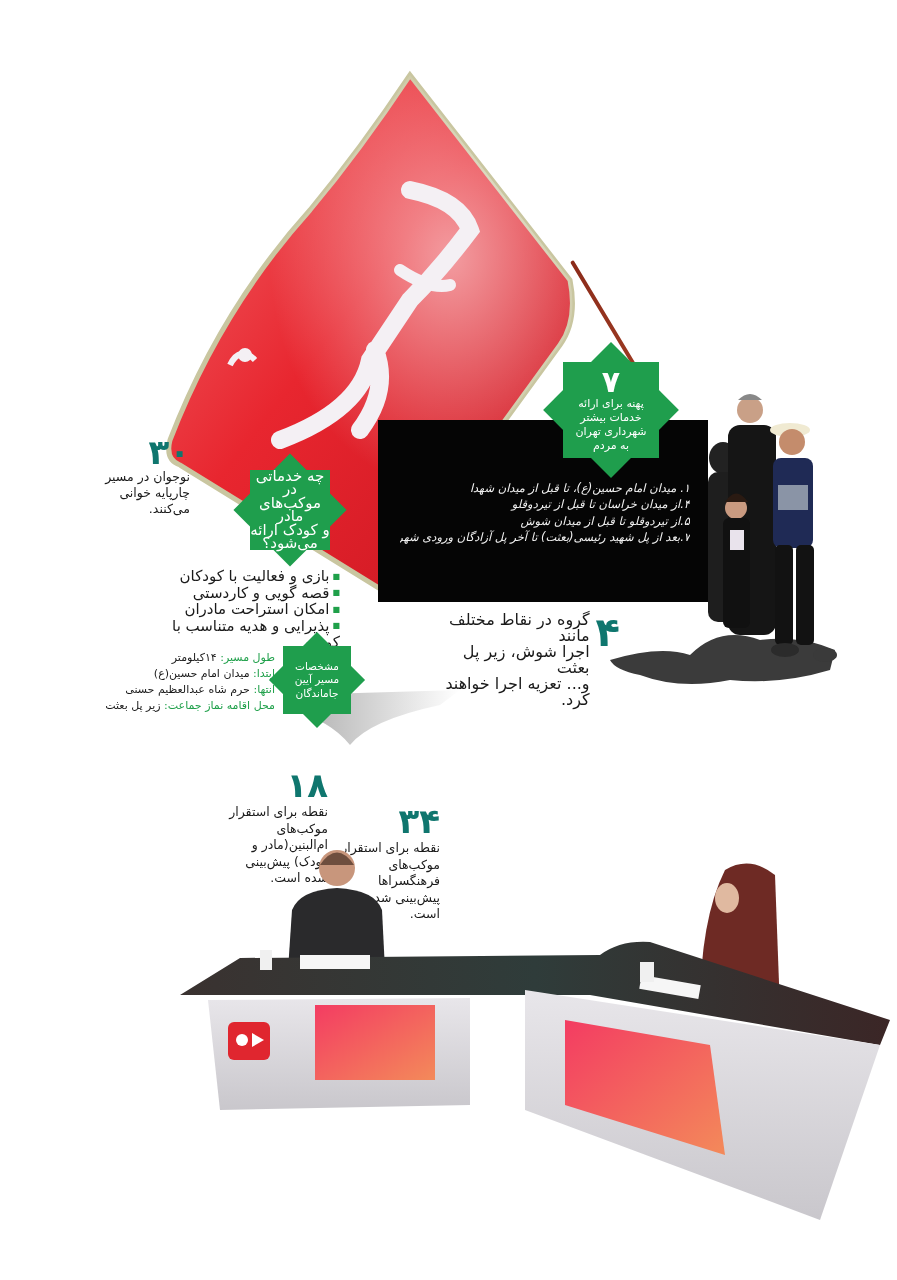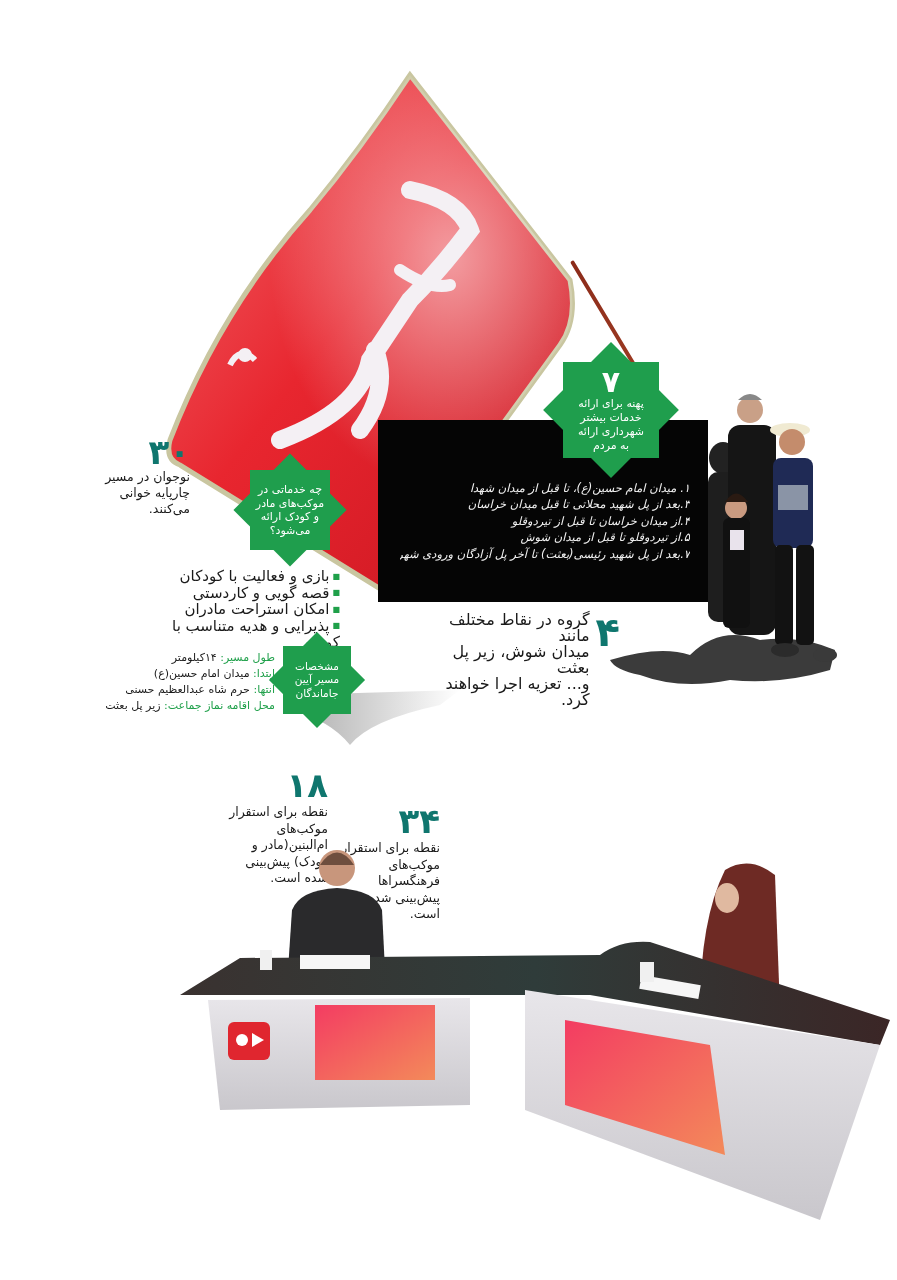--- a/index.html
+++ b/index.html
@@ -57,33 +57,32 @@
     <path d="M240 200 Q270 220 290 215" stroke="#f4f0f4" stroke-width="12" fill="none" stroke-linecap="round"></path>
     <circle cx="85" cy="285" r="7" fill="#f4f0f4"></circle>
     <path d="M70 295 Q80 275 95 290" stroke="#f4f0f4" stroke-width="6" fill="none"></path>
   </svg>
 </div>
 <div class="pole"></div>
 
 <div class="abs black-panel"></div>
 <div class="abs route-list rtl">
   <div>۱. میدان امام حسین(ع)، تا قبل از میدان شهدا</div>
-  <div>۳.بعد از پل شهید محلاتی تا قبل میدان خراسان</div>
   <div>۴.از میدان خراسان تا قبل از تیردوقلو</div>
   <div>۵.از تیردوقلو تا قبل از میدان شوش</div>
   <div>۷.بعد از پل شهید رئیسی(بعثت) تا آخر پل آزادگان ورودی شهر ری</div>
 </div>
 
 <div class="star-wrap" style="left:563px; top:362px; width:96px; height:96px;">
   <div class="star" style="width:96px;height:96px;">
     <div class="star-inner">
       <div style="font-size:30px; font-weight:bold; line-height:30px;">۷</div>
       <div>پهنه برای ارائه</div>
       <div>خدمات بیشتر</div>
-      <div>شهرداری ارائه</div>
+      <div>شهرداری تهران</div>
       <div>به مردم</div>
     </div>
   </div>
 </div>
 
 <div class="abs shadow">
   <svg width="240" height="75" viewBox="0 0 240 75">
     <path d="M10 45 Q60 30 90 40 Q120 10 160 25 Q200 20 235 35 L230 55 Q180 70 130 65 Q80 75 40 60 Q15 55 10 45Z" fill="#3b3b3b"></path>
   </svg>
 </div>
@@ -117,41 +116,41 @@
   <div class="bignum" style="font-size:34px;">۳۰</div>
   <div style="font-size:12.5px; line-height:16px;">
     <div>نوجوان در مسیر</div>
     <div>چارپایه خوانی</div>
     <div>می‌کنند.</div>
   </div>
 </div>
 
 <div class="star-wrap" style="left:250px; top:470px; width:80px; height:80px;">
   <div class="star" style="width:80px;height:80px;">
-    <div class="star-inner" style="font-size:11px; line-height:13.5px;">
+    <div class="star-inner" style="font-size:15px; line-height:13.5px;">
       <div>چه خدماتی در</div>
       <div>موکب‌های مادر</div>
       <div>و کودک ارائه</div>
       <div>می‌شود؟</div>
     </div>
   </div>
 </div>
 
 <div class="abs rtl" style="left:170px; top:568px; width:170px; font-size:15px; line-height:16px;text-align:right;">
   <div class="bullet">بازی و فعالیت با کودکان</div>
   <div class="bullet">قصه گویی و کاردستی</div>
   <div class="bullet">امکان استراحت مادران</div>
   <div class="bullet">پذیرایی و هدیه متناسب با کودک</div>
 </div>
 
 <div class="abs" style="left:430px; top:612px; width:190px; display:flex; flex-direction:row-reverse; align-items:flex-start; gap:6px;">
   <div class="bignum" style="font-size:40px;">۴</div>
   <div class="rtl" style="font-size:16px; line-height:16px;">
     <div>گروه در نقاط مختلف مانند</div>
-    <div>میدان شوش، زیر پل بعثت</div>
+    <div>اجرا شوش، زیر پل بعثت</div>
     <div>و... تعزیه اجرا خواهند کرد.</div>
   </div>
 </div>
 
 <div class="abs gray-swoosh">
   <svg width="170" height="60" viewBox="0 0 170 60">
     <defs>
         <linearGradient id="sw" x1="0" y1="0" x2="1" y2="0">
           <stop offset="0" stop-color="#888"></stop>
           <stop offset="1" stop-color="#fff"></stop>

